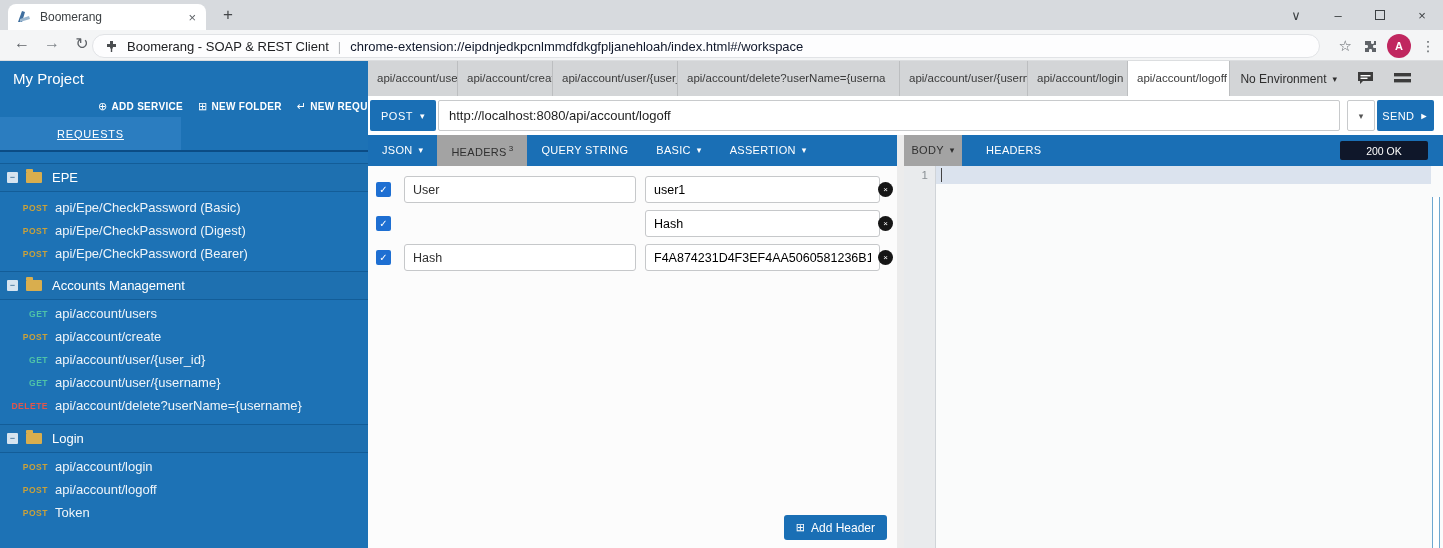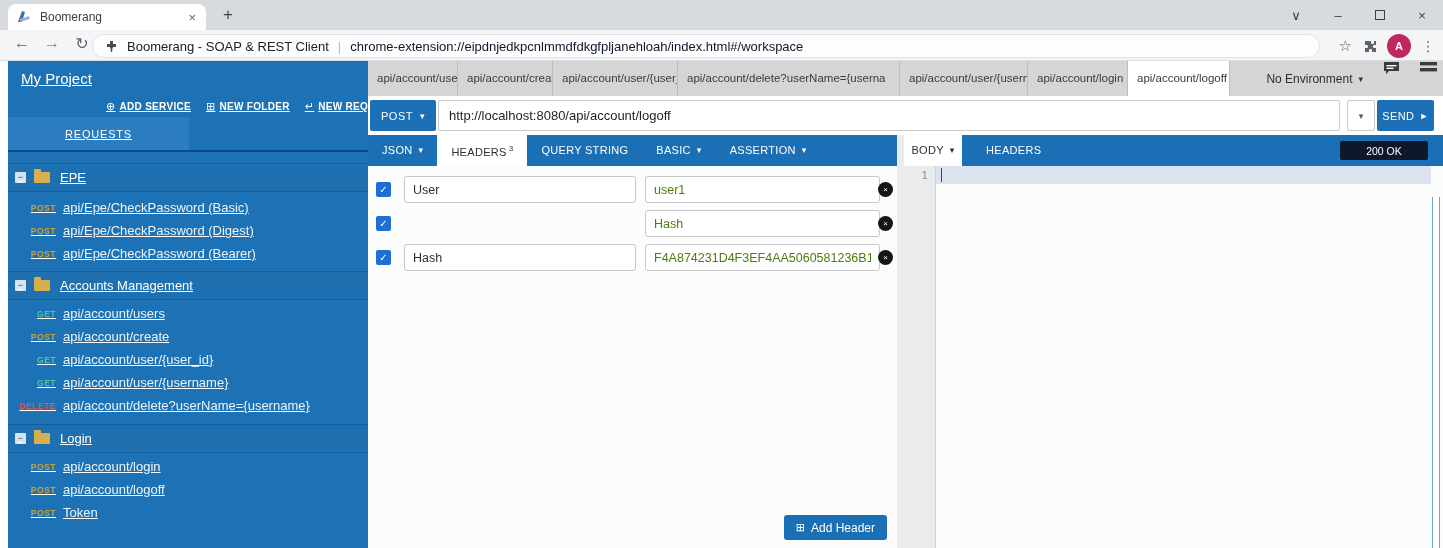--- a/index.html
+++ b/index.html
@@ -22,21 +22,21 @@
 .omnibox { position:absolute; left:92px; top:34px; right:123px; height:24px; background:#fdfdfe; border:1px solid #e1e3e6; border-radius:13px; display:flex; align-items:center; padding:0 12px; font-size:13px; white-space:nowrap; overflow:hidden; }
 .omnibox .ext-name { color:#202124; }
 .omnibox .sep { color:#b6b9bd; margin:0 9px; }
 .omnibox .url { color:#0f172a; }
 .tb-right { position:absolute; right:8px; top:31px; height:30px; display:flex; align-items:center; gap:10px; }
 .star { font-size:15px; color:#5f6368; }
 .avatar { width:24px; height:24px; border-radius:50%; background:#c0275f; color:#fff; font-size:11px; font-weight:bold; display:flex; align-items:center; justify-content:center; }
 .dots { font-size:14px; color:#5f6368; letter-spacing:0; }
 
 
-.sidebar { position:absolute; left:8px; top:61px; width:398px; bottom:0; background:#1d72b5; color:#fff;text-decoration:underline; }
+.sidebar { position:absolute; left:0; top:61px; width:398px; bottom:0; background:#1d72b5; color:#fff; }
 .sb-head { height:35px; display:flex; align-items:center; padding:0 13px; }
 .sb-head .nm { font-size:15px; flex:1; }
 .sb-head .caret { font-size:10px; }
 .sb-actions { height:21px; display:flex; justify-content:flex-end; align-items:center; gap:15px; padding-right:10px; font-size:10px; font-weight:bold; letter-spacing:.3px; }
 .sb-actions .act { display:flex; align-items:center; gap:4px; cursor:pointer; }
 .sb-actions .aic { font-size:11px; font-weight:normal; }
 .sb-tabs { height:35px; display:flex; border-bottom:2px solid #0b4c85; }
 .sb-tab { width:181px; display:flex; align-items:center; justify-content:center; font-size:11px; letter-spacing:.8px; }
 .sb-tab.svc { background:#0d5796; }
 .sb-tab.req { background:#2b7dc0; text-decoration:underline; }
@@ -52,45 +52,45 @@
 .m-post { color:#c9a13b; }
 .m-get { color:#4fc3a8; }
 .m-delete { color:#e0564d; }
 .mt4{margin-top:4px}.mt6{margin-top:6px}.mt2{margin-top:2px}.mt7{margin-top:7px}.mt11{margin-top:11px}
 
 
 .ws-tabs { position:absolute; left:368px; top:61px; right:0; height:35px; background:#d3d5d7; display:flex; align-items:stretch; }
 .ws-tab { border-right:1px solid #bcbec0; font-size:11.5px; color:#3a3a3a; line-height:35px; padding:0 9px; white-space:nowrap; overflow:hidden; flex:0 0 auto; cursor:pointer; }
 .ws-tab.active { background:#fff; }
 .w1{width:90px}.w2{width:95px}.w3{width:125px}.w4{width:222px}.w5{width:128px}.w6{width:100px}.w7{width:102px}
-.env-area { margin-left:auto; display:flex; gap:20px; padding-right:6px; }
+.env-area { margin-left:auto; display:flex; align-items:center; gap:20px; padding-right:32px; }
 .env-lbl { font-size:12px; color:#2e2e2e; display:flex; align-items:center; gap:6px; cursor:pointer; }
 .env-lbl .caret { font-size:9px; }
 
 
 .url-row { position:absolute; left:368px; top:96px; right:0; height:39px; background:#fff; }
 .post-btn { position:absolute; left:2px; top:4px; width:66px; height:31px; background:#1a6fb5; color:#fff; font-size:11px; letter-spacing:.5px; border:none; border-radius:2px; display:flex; align-items:center; justify-content:center; gap:7px; cursor:pointer; }
 .post-btn .caret { font-size:9px; }
 .url-input { position:absolute; left:70px; top:4px; right:103px; height:31px; border:1px solid #c8cacc; border-radius:2px; font-size:13px; color:#1f1f1f; padding:0 10px; font-family:"Liberation Sans",sans-serif; }
 .url-dd { position:absolute; right:68px; top:4px; width:28px; height:31px; background:#fff; border:1px solid #c8cacc; border-radius:2px; font-size:9px; color:#555; cursor:pointer; }
 .send-btn { position:absolute; right:9px; top:4px; width:57px; height:31px; background:#1a6fb5; color:#fff; font-size:11px; letter-spacing:.4px; border:none; border-radius:2px; display:flex; align-items:center; justify-content:center; gap:5px; cursor:pointer; }
 .send-btn .arr { font-size:9px; }
 
 
 .req-tabs { position:absolute; left:368px; top:135px; width:529px; height:31px; background:#1a6fb5; display:flex; }
 .rtab { padding:0 14px; line-height:31px; font-size:11px; letter-spacing:.3px; color:#fff; display:flex; align-items:center; gap:6px; cursor:pointer; white-space:nowrap; }
 .rtab .caret { font-size:9px; }
-.rtab.active { background:#ffffff; color:#2f2f2f; }
+.rtab.active { background:#a3a3a3; color:#2f2f2f; }
 .rtab sup { font-size:8px; margin-left:2px; }
 .req-content { position:absolute; left:368px; top:166px; width:529px; bottom:0; background:#fcfcfc; }
 .hrow { position:absolute; left:8px; right:0; height:27px; }
 .hr1{top:10px}.hr2{top:44px}.hr3{top:78px}
 .chk { position:absolute; left:0; top:6px; width:15px; height:15px; background:#1e6fd2; border-radius:2px; color:#fff; font-size:10px; line-height:15px; text-align:center; cursor:pointer; }
 .hname { position:absolute; left:28px; top:0; width:232px; height:27px; border:1px solid #c6c8ca; border-radius:3px; font-size:12.5px; color:#2f2f2f; padding:0 8px; font-family:"Liberation Sans",sans-serif; }
-.hval { position:absolute; left:269px; top:0; width:235px; height:27px; border:1px solid #c6c8ca; border-radius:3px; font-size:12.5px; color:#4d7c0f; padding:0 8px; font-family:"Liberation Sans",sans-serif; }
+.hval { position:absolute; left:269px; top:0; width:235px; height:27px; border:1px solid #c6c8ca; border-radius:3px; font-size:12.5px; color:#000000; padding:0 8px; font-family:"Liberation Sans",sans-serif; }
 .hdel { position:absolute; right:4px; top:6px; width:15px; height:15px; background:#161616; border-radius:50%; color:#fff; font-size:8px; line-height:15px; text-align:center; cursor:pointer; }
 .add-header { position:absolute; right:10px; bottom:8px; height:25px; background:#1a6fb5; color:#fff; border:none; border-radius:3px; font-size:12px; padding:0 12px; display:flex; align-items:center; gap:6px; cursor:pointer; }
 .add-header .aic { font-size:11px; }
 
 
 .divider { position:absolute; left:897px; top:135px; width:7px; bottom:0; background:#ececec; }
 .resp { position:absolute; left:904px; top:135px; right:0; bottom:0; }
 .resp-tabs { position:absolute; left:0; top:0; right:0; height:31px; background:#1a6fb5; display:flex; }
 .badge { position:absolute; right:15px; top:6px; width:88px; height:19px; background:#0f172a; border-radius:2px; color:#fff; font-size:10.5px; display:flex; align-items:center; justify-content:center; }
 .resp-body { position:absolute; left:0; top:31px; right:0; bottom:0; background:#fafbfb; }

